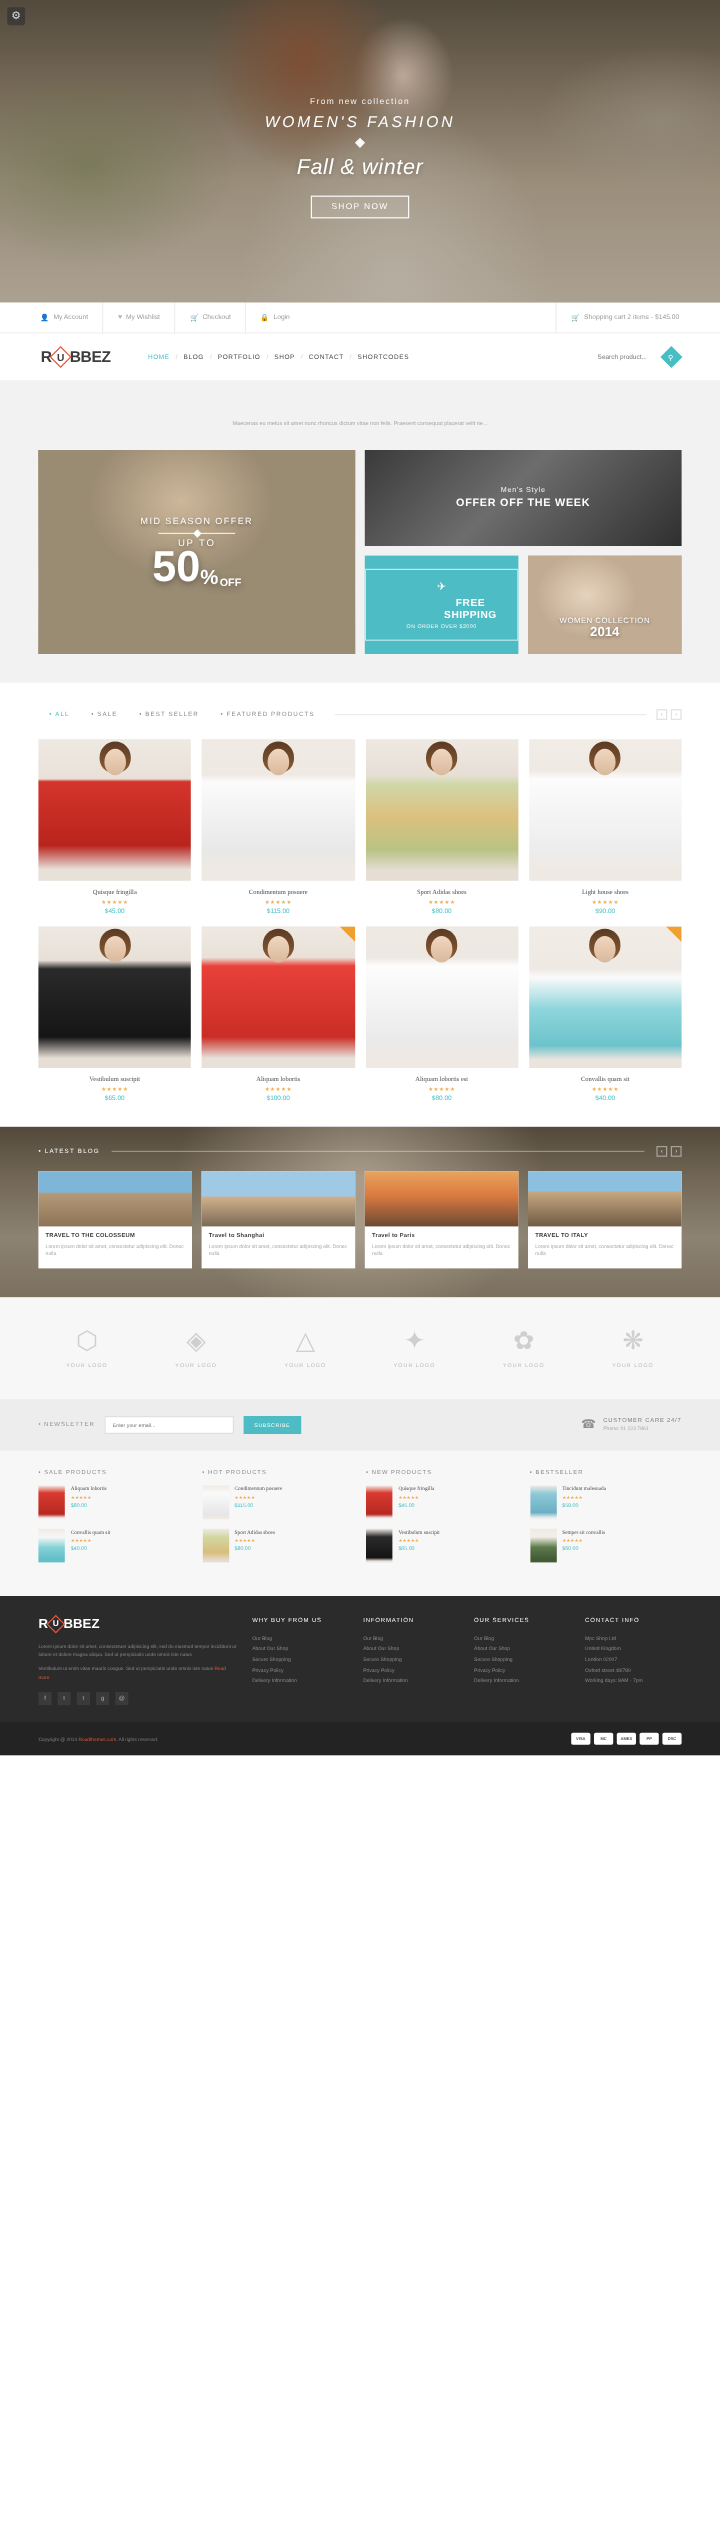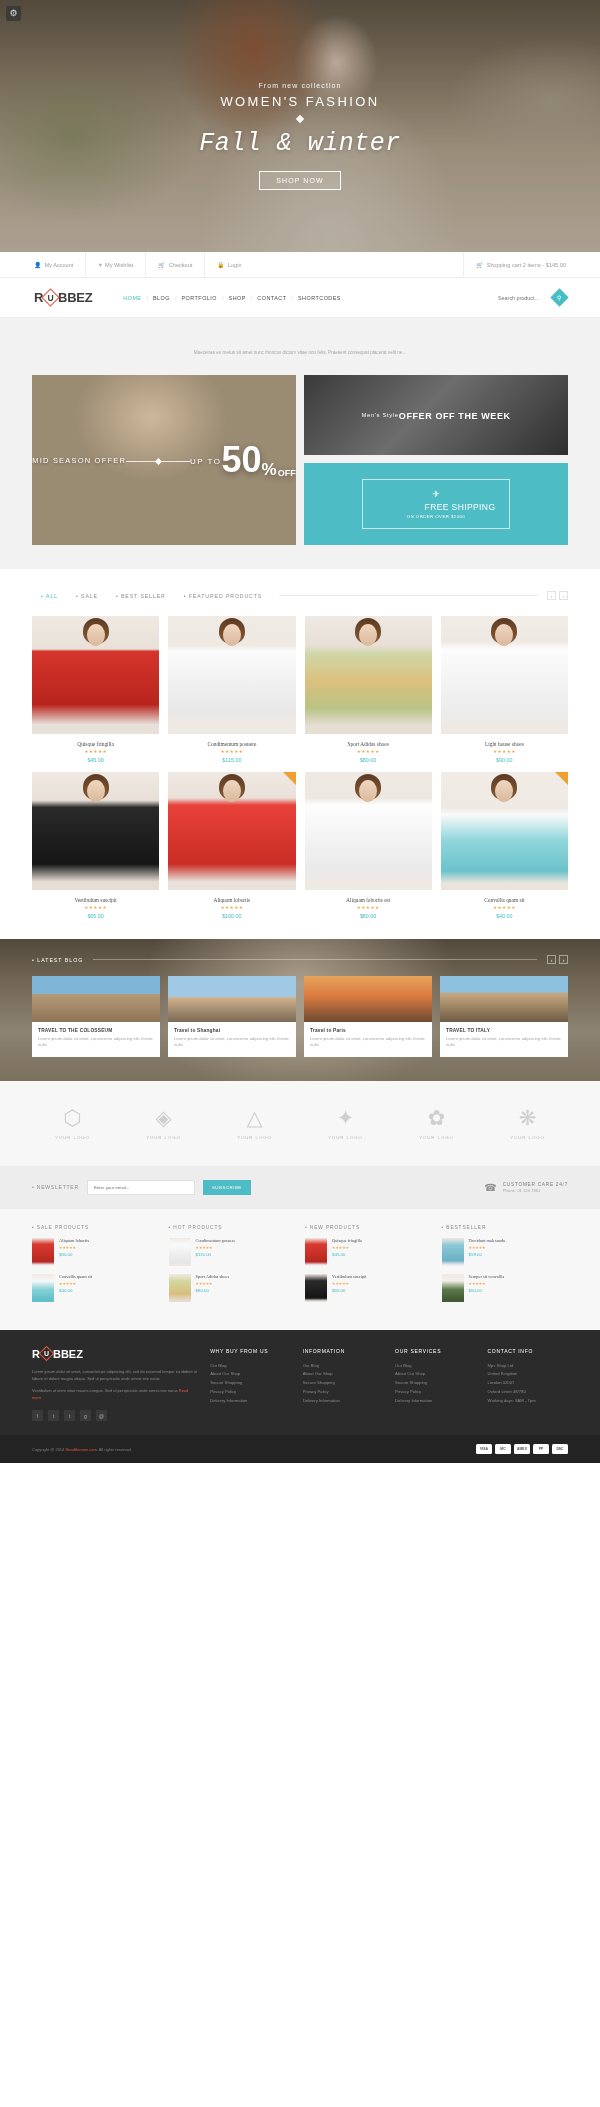--- a/index.html
+++ b/index.html
@@ -22,25 +22,25 @@
       radial-gradient(ellipse 180px 120px at 12% 55%, rgba(120,134,86,.55), rgba(120,134,86,0) 70%),
       radial-gradient(ellipse 150px 90px at 92% 40%, rgba(186,178,158,.6), rgba(186,178,158,0) 70%),
       linear-gradient(180deg,#5d5545 0%,#8c7e68 30%,#b9ab94 60%,#cfc4b1 100%);
   }
   .hero-veil { position:absolute; inset:0; background:rgba(45,38,30,.22); }
   .hero-inner {
     position:relative; z-index:3; text-align:center; color:#fff;
     padding-top:82px;
   }
   .hero-pre { font-size:7px; letter-spacing:1.1px; opacity:.92; margin-bottom:5px; }
-  .hero-h2 { font-size:13px; letter-spacing:2.4px; font-weight:400; }
+  .hero-h2 { font-size:13px; letter-spacing:2.4px; font-weight:400;font-style:italic; }
   .hero-diamond { margin:7px auto; width:6px; height:6px; background:#fff; transform:rotate(45deg); opacity:.95;}
   .hero-h1 {
-    font-family:Liberation Mono, monospace; font-style:italic; font-weight:400;
-    font-size:25px; letter-spacing:.5px; text-shadow:0 1px 4px rgba(0,0,0,.25);
+    font-family:Liberation Sans, sans-serif; font-style:italic; font-weight:400;
+    font-size:18px; letter-spacing:.5px; text-shadow:0 1px 4px rgba(0,0,0,.25);
   }
   .hero-btn {
     display:inline-block; margin-top:13px; padding:5px 16px;
     border:1px solid rgba(255,255,255,.95); color:#fff;
     font-size:7px; letter-spacing:1.1px; background:rgba(255,255,255,.1);
   }
   .hero-gear {
     position:absolute; top:6px; left:6px; z-index:5;
     width:15px; height:15px; border-radius:2px; background:rgba(55,55,55,.82);
     color:#ddd; font-size:9px; line-height:15px; text-align:center;
@@ -92,37 +92,37 @@
   .promo-right { width:50%; display:flex; flex-direction:column; gap:8px; }
   .promo-card { position:relative; overflow:hidden; }
   .p-big { height:170px; background:
       radial-gradient(ellipse 110px 90px at 45% 25%, #cdb79a, #9a8b73 70%),
       linear-gradient(180deg,#7f8a5e 0%,#b3a188 35%,#d6cfc2 70%,#8e8f72 100%); }
   .p-men { height:80px; background:linear-gradient(135deg,#3a3a3a,#6d6d6d 45%,#2f2f2f 100%); }
   .p-ship { height:82px; background:#4ebcc4; }
   .p-women { height:82px; background:
       radial-gradient(ellipse 60px 50px at 38% 40%, #e6d3bd, #c2ab93 70%),
       linear-gradient(150deg,#d9cdbb,#b5a086 100%); }
-  .p-overlay { position:absolute; inset:0; display:flex; flex-direction:row;
+  .p-overlay { position:absolute; inset:0; display:flex; flex-direction:column;
                align-items:center; justify-content:center; color:#fff; text-align:center;border-radius:14px; }
   .mid-sale { font-size:7.5px; letter-spacing:1.2px; text-shadow:0 1px 3px rgba(0,0,0,.4); }
   .rule { width:64px; height:1px; background:rgba(255,255,255,.8); margin:5px 0 3px;
           position:relative;}
   .rule:after{ content:""; position:absolute; left:50%; top:-2px; margin-left:-2.5px;
                width:5px;height:5px;background:#fff;transform:rotate(45deg);}
   .upto { font-size:8px; letter-spacing:1.5px; margin-bottom:-3px; text-shadow:0 1px 3px rgba(0,0,0,.4);}
   .fifty { font-size:36px; font-weight:700; line-height:1; text-shadow:0 2px 6px rgba(0,0,0,.35);
            display:flex; align-items:flex-end;}
   .fifty .pct { font-size:17px; margin-top:2px; }
   .fifty-off { font-size:9px; font-weight:700; align-self:flex-end; margin-left:1px; }
   .men-style { font-size:6px; letter-spacing:.6px; opacity:.95; }
   .men-offer { font-size:9px; font-weight:700; letter-spacing:.6px; margin-top:2px; }
   .ship-box { border:1px solid rgba(255,255,255,.65); padding:9px 14px; }
   .plane { font-size:9px; margin-bottom:3px; }
-  .ship-t { font-size:8.5px; font-weight:400; letter-spacing:.4px;padding-left:48px; }
+  .ship-t { font-size:8.5px; font-weight:700; letter-spacing:.4px;padding-left:48px; }
   .ship-s { font-size:4.4px; letter-spacing:.4px; margin-top:2px; opacity:.95;}
   .wom-t { font-size:6.5px; letter-spacing:.4px; text-shadow:0 1px 3px rgba(0,0,0,.45);}
   .wom-y { font-size:11px; font-weight:700; text-shadow:0 1px 3px rgba(0,0,0,.45);}
   
   .products { background:#fff; padding:22px 0 20px; }
   .filters { display:flex; align-items:center; padding:0 32px; gap:0; }
   .filters a { font-size:5.2px; letter-spacing:.9px; color:#8e8e8e; padding:0 9px; }
   .filters a.active { color:#46bfc4; }
   .filters .ln { flex:1; height:1px; background:#ececec; margin:0 8px; }
   .arrows { display:flex; gap:3px; }
@@ -326,20 +326,26 @@
       <div style="display:flex; gap:8px;">
         <div class="promo-card p-ship" style="flex:1">
           <div class="p-overlay">
             <div class="ship-box">
               <div class="plane">✈</div>
               <div class="ship-t">FREE SHIPPING</div>
               <div class="ship-s">ON ORDER OVER $2000</div>
             </div>
           </div>
         </div>
+        <div class="promo-card p-women" style="flex:1">
+          <div class="p-overlay" style="justify-content:flex-end; padding-bottom:12px;">
+            <div class="wom-t">WOMEN COLLECTION</div>
+            <div class="wom-y">2014</div>
+          </div>
+        </div>
       </div>
     </div>
   </div>
 </div>
 
 <div class="products">
   <div class="filters">
     <a class="active">•&nbsp;<span>ALL</span></a>
     <a>•&nbsp;<span>SALE</span></a>
     <a>•&nbsp;<span>BEST SELLER</span></a>

